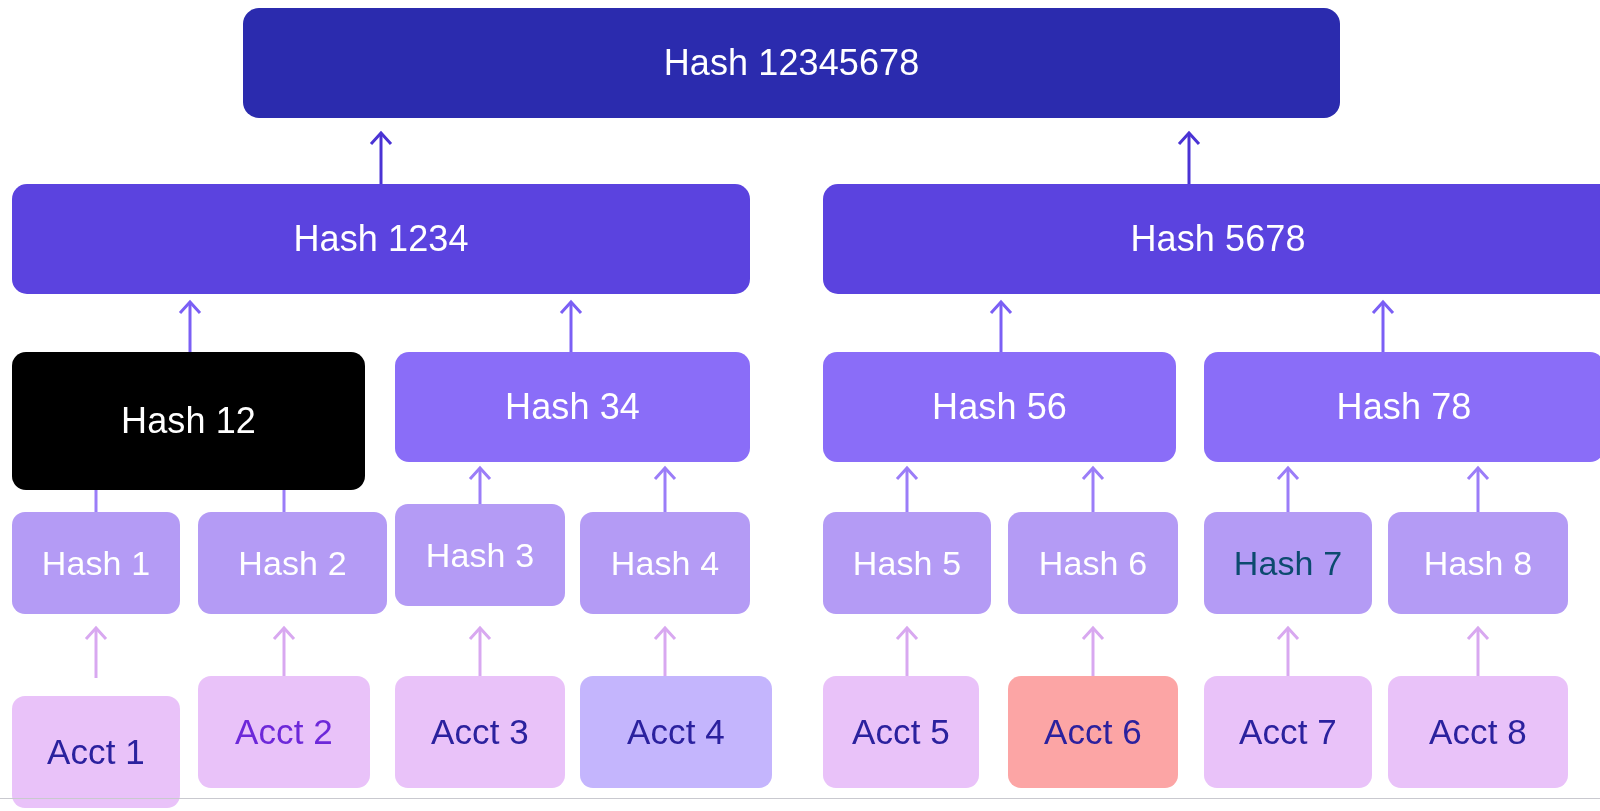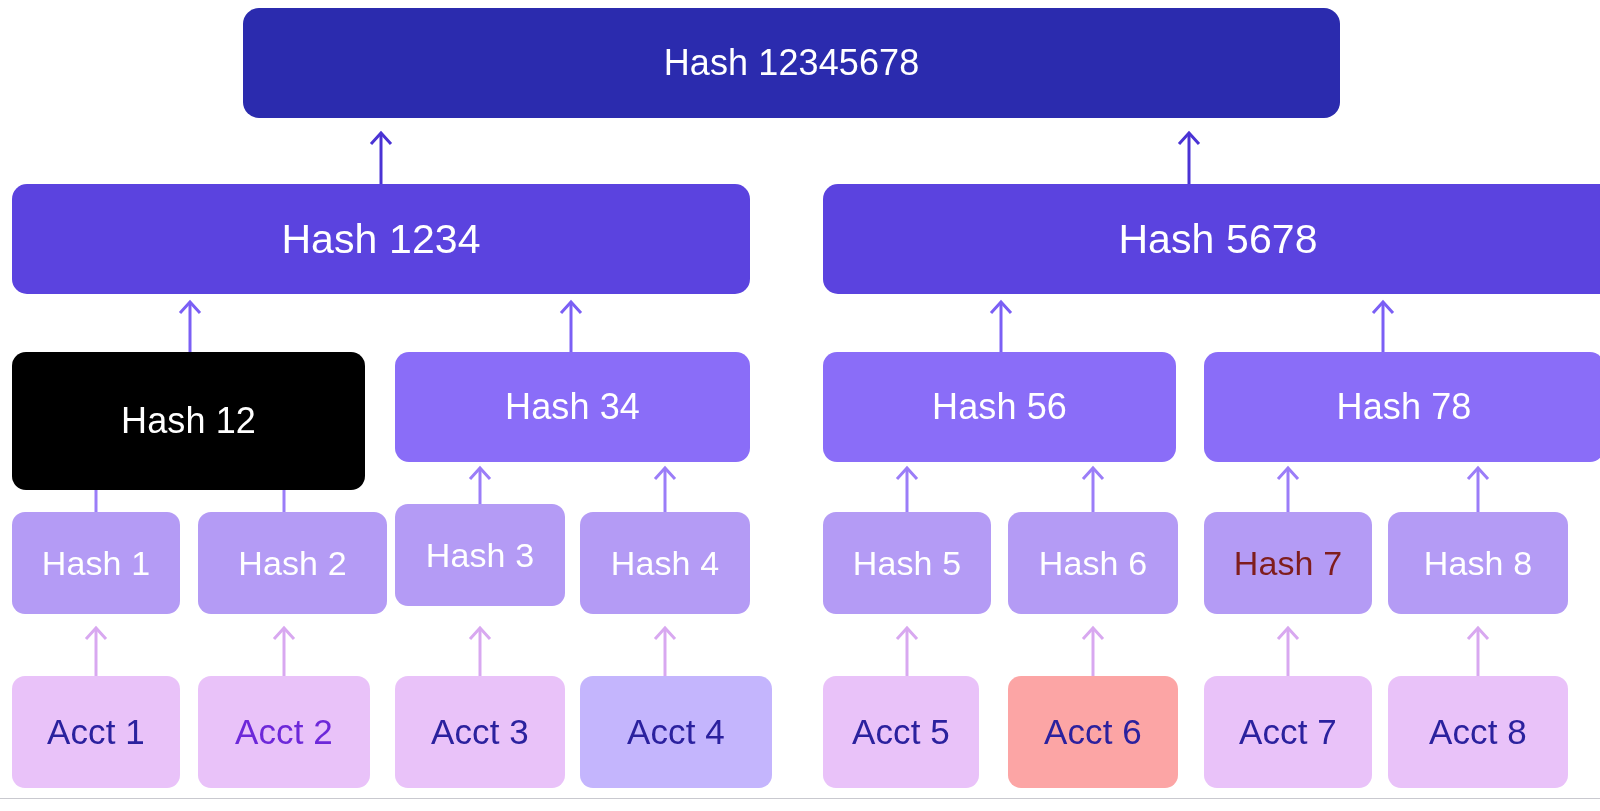--- a/index.html
+++ b/index.html
@@ -28,21 +28,21 @@
     box-sizing: border-box;
     border-radius: 14px;
     text-align: center;
     white-space: nowrap;
     letter-spacing: 0.1px;
     user-select: none;
   }
 
   
   .lvl-root  { border-radius: 16px; font-size: 36px; font-weight: 400; }
-  .lvl-two   { border-radius: 15px; font-size: 41px; font-weight: 400; }
+  .lvl-two   { border-radius: 15px; font-size: 36px; font-weight: 400; }
   .lvl-three { border-radius: 14px; font-size: 36px; font-weight: 400; }
   .lvl-leaf  { border-radius: 13px; font-size: 34px; font-weight: 400; }
   .lvl-acct  { border-radius: 13px; font-size: 35px; font-weight: 400; }
 
   
   .arrow {
     position: absolute;
     overflow: visible;
     pointer-events: none;
   }
@@ -162,23 +162,23 @@
       <div class="node lvl-three" style="left: 12px; top: 352px; width: 353px; height: 138px; background: #000000; color: rgb(255, 255, 255);">Hash 12</div>
       <div class="node lvl-three" style="left: 395px; top: 352px; width: 355px; height: 110px; background: rgb(138, 109, 248); color: rgb(255, 255, 255);">Hash 34</div>
       <div class="node lvl-three" style="left: 823px; top: 352px; width: 353px; height: 110px; background: rgb(138, 109, 248); color: rgb(255, 255, 255);">Hash 56</div>
       <div class="node lvl-three" style="left: 1204px; top: 352px; width: 400px; height: 110px; background: rgb(138, 109, 248); color: rgb(255, 255, 255);">Hash 78</div>
       <div class="node lvl-leaf" style="left: 12px; top: 512px; width: 168px; height: 102px; background: rgb(180, 155, 245); color: rgb(255, 255, 255);">Hash 1</div>
       <div class="node lvl-leaf" style="left: 198px; top: 512px; width: 189px; height: 102px; background: rgb(180, 155, 245); color: rgb(255, 255, 255);">Hash 2</div>
       <div class="node lvl-leaf" style="left: 395px; top: 504px; width: 170px; height: 102px; background: rgb(180, 155, 245); color: rgb(255, 255, 255);">Hash 3</div>
       <div class="node lvl-leaf" style="left: 580px; top: 512px; width: 170px; height: 102px; background: rgb(180, 155, 245); color: rgb(255, 255, 255);">Hash 4</div>
       <div class="node lvl-leaf" style="left: 823px; top: 512px; width: 168px; height: 102px; background: rgb(180, 155, 245); color: rgb(255, 255, 255);">Hash 5</div>
       <div class="node lvl-leaf" style="left: 1008px; top: 512px; width: 170px; height: 102px; background: rgb(180, 155, 245); color: rgb(255, 255, 255);">Hash 6</div>
-      <div class="node lvl-leaf" style="left: 1204px; top: 512px; width: 168px; height: 102px; background: rgb(180, 155, 245); color: #7f1d1d;">Hash 7</div>
+      <div class="node lvl-leaf" style="left: 1204px; top: 512px; width: 168px; height: 102px; background: rgb(180, 155, 245); color: #0c4a6e;">Hash 7</div>
       <div class="node lvl-leaf" style="left: 1388px; top: 512px; width: 180px; height: 102px; background: rgb(180, 155, 245); color: rgb(255, 255, 255);">Hash 8</div>
-      <div class="node lvl-acct" style="left: 12px; top: 676px; width: 168px; height: 112px; background: rgb(233, 194, 249); color: rgb(43, 33, 158);">Acct 1</div>
+      <div class="node lvl-acct" style="left: 12px; top: 696px; width: 168px; height: 112px; background: rgb(233, 194, 249); color: rgb(43, 33, 158);">Acct 1</div>
       <div class="node lvl-acct" style="left: 198px; top: 676px; width: 172px; height: 112px; background: rgb(233, 194, 249); color: #6d28d9;">Acct 2</div>
       <div class="node lvl-acct" style="left: 395px; top: 676px; width: 170px; height: 112px; background: rgb(233, 194, 249); color: rgb(43, 33, 158);">Acct 3</div>
       <div class="node lvl-acct" style="left: 580px; top: 676px; width: 192px; height: 112px; background: #c4b5fd; color: rgb(43, 33, 158);">Acct 4</div>
       <div class="node lvl-acct" style="left: 823px; top: 676px; width: 156px; height: 112px; background: rgb(233, 194, 249); color: rgb(43, 33, 158);">Acct 5</div>
       <div class="node lvl-acct" style="left: 1008px; top: 676px; width: 170px; height: 112px; background: #fca5a5; color: rgb(43, 33, 158);">Acct 6</div>
       <div class="node lvl-acct" style="left: 1204px; top: 676px; width: 168px; height: 112px; background: rgb(233, 194, 249); color: rgb(43, 33, 158);">Acct 7</div>
       <div class="node lvl-acct" style="left: 1388px; top: 676px; width: 180px; height: 112px; background: rgb(233, 194, 249); color: rgb(43, 33, 158);">Acct 8</div>
     </div>
   <div class="footer-rule" id="footer-rule" style="top: 798px; background: rgb(201, 201, 207);"></div>
 </div>

